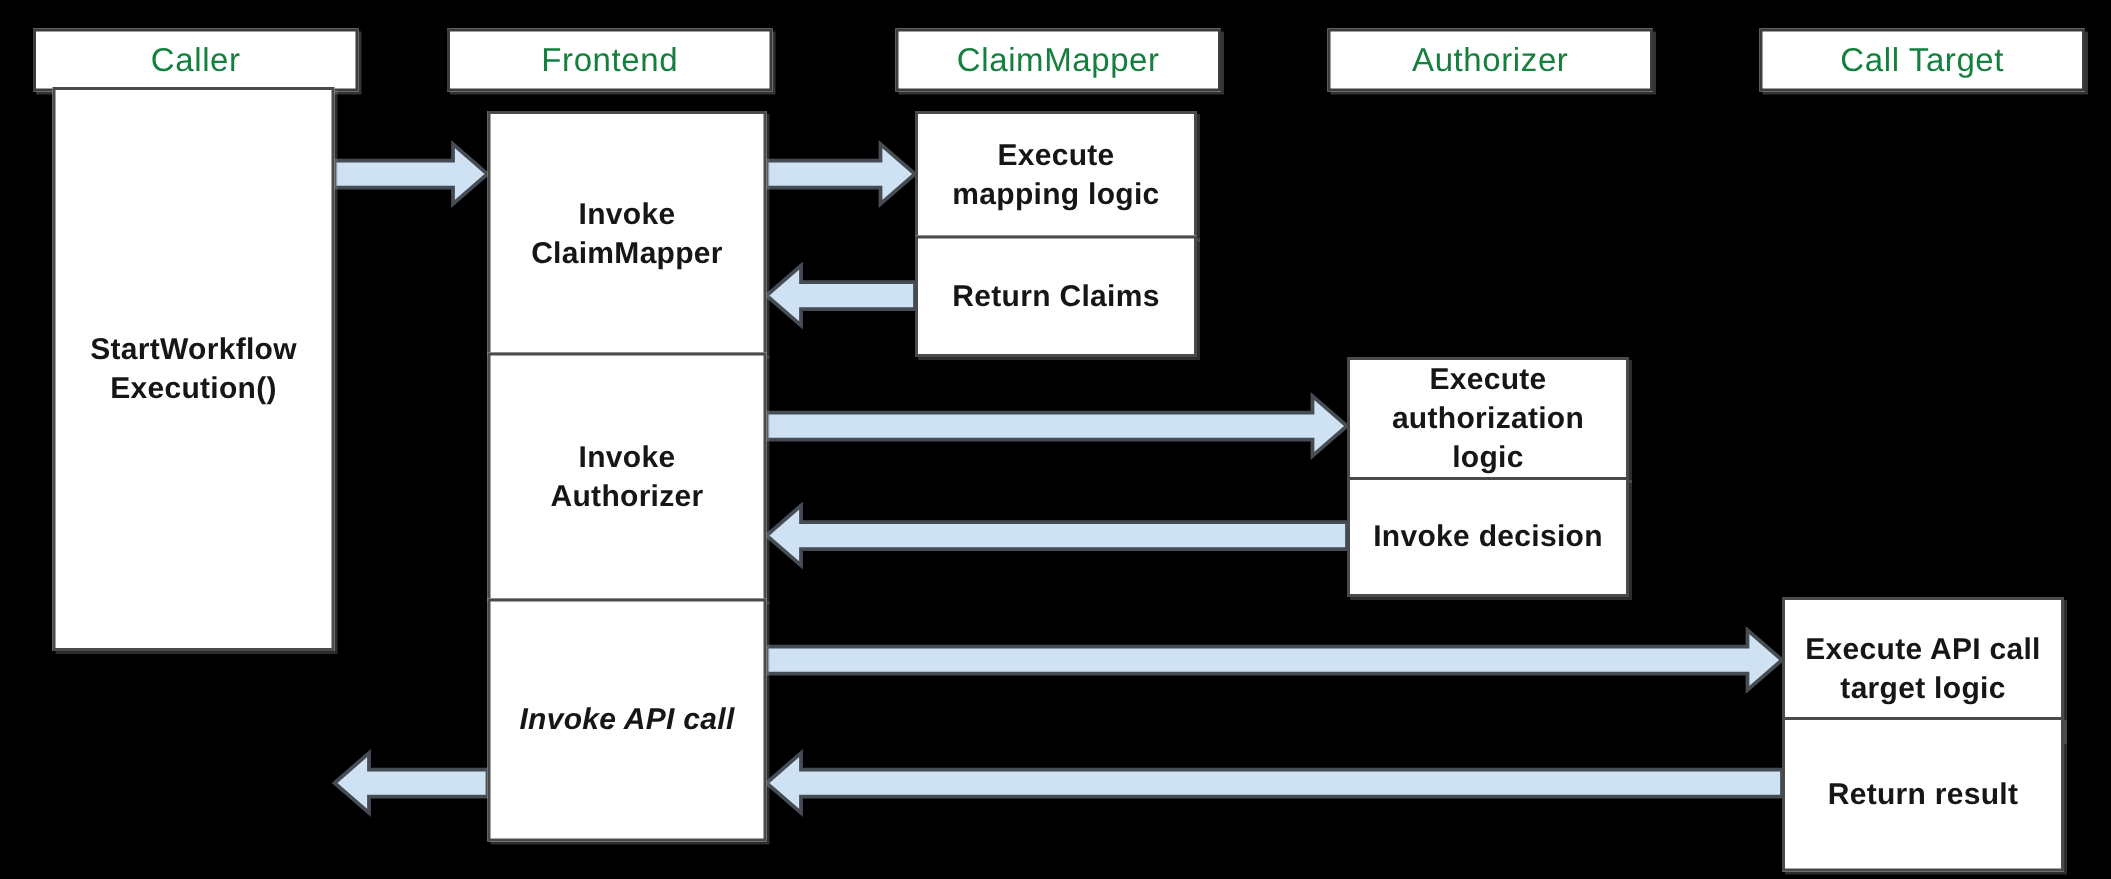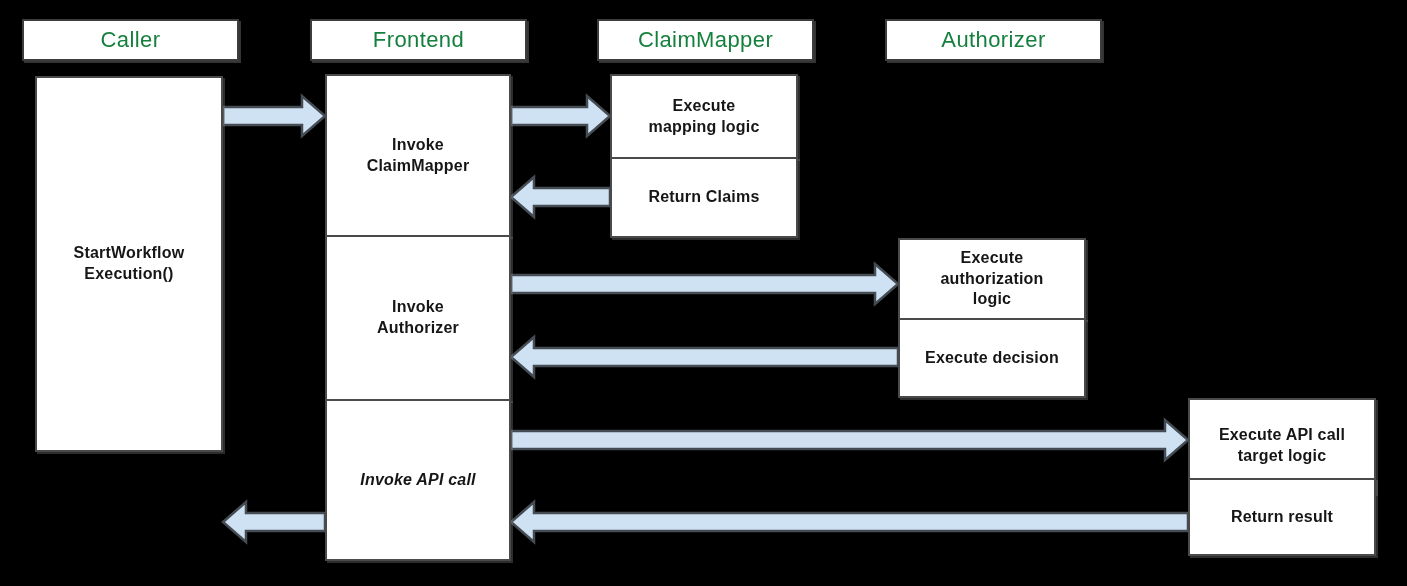--- a/index.html
+++ b/index.html
@@ -15,60 +15,63 @@
   }
   .hdr span{
     font-size:22px;font-weight:400;color:#15803d;letter-spacing:0.4px;white-space:nowrap;
   }
   .box{
     position:absolute;box-sizing:border-box;background:#fff;border:2px solid #4a4a4a;
     box-shadow:2px 2px 0 rgba(130,130,130,0.35);
     display:flex;align-items:center;justify-content:center;text-align:center;
   }
   .box span{
-    font-size:16px;font-weight:700;color:#161616;line-height:1.3;
+    font-size:20px;font-weight:700;color:#161616;line-height:1.3;
     white-space:pre-line;letter-spacing:0.2px;
   }
   svg.arrow-layer{position:absolute;left:0;top:0;pointer-events:none;}
 
   
   .hdr-caller{left:22px;}
-  .hdr-frontend{left:310px;}
+  .hdr-frontend{left:298px;}
   .hdr-claimmapper{left:597px;}
   .hdr-authorizer{left:885px;}
   .hdr-calltarget{left:1173px;}
 
   
-  .bx-caller       {left:35px;  top:76px;  width:188px; height:376px;}
+  .bx-caller       {left:35px;  top:58px;  width:188px; height:376px;}
   .bx-fe-1         {left:325px; top:74px;  width:186px; height:163px;}
   .bx-fe-2         {left:325px; top:235px; width:186px; height:166px;}
   .bx-fe-3         {left:325px; top:399px; width:186px; height:162px;font-style:italic;}
   .bx-cm-1         {left:610px; top:74px;  width:188px; height:85px;}
   .bx-cm-2         {left:610px; top:157px; width:188px; height:81px;}
   .bx-az-1         {left:898px; top:238px; width:188px; height:82px;}
   .bx-az-2         {left:898px; top:318px; width:188px; height:80px;}
   .bx-ct-1         {left:1188px;top:398px; width:188px; height:96px;}
-  .bx-ct-2         {left:1188px;top:478px; width:188px; height:78px;}
+  .bx-ct-2         {left:1188px;top:478px; width:188px; height:103px;}
 </style>
 </head>
 <body>
 
 <div class="stage">
 
   <div class="hdr hdr-caller">
     <span>Caller</span>
   </div>
   <div class="hdr hdr-frontend">
     <span>Frontend</span>
   </div>
   <div class="hdr hdr-claimmapper">
     <span>ClaimMapper</span>
   </div>
   <div class="hdr hdr-authorizer">
     <span>Authorizer</span>
+  </div>
+  <div class="hdr hdr-calltarget">
+    <span>Call Target</span>
   </div>
 
   <svg class="arrow-layer" id="arrow-layer" width="1407" height="586" viewBox="0 0 1407 586">
       <polygon points="223,107 302,107 302,96 325,116 302,136 302,125 223,125" fill="#cfe2f3" stroke="#454c54" stroke-width="2.5"></polygon>
       <polygon points="511,107 587,107 587,96 610,116 587,136 587,125 511,125" fill="#cfe2f3" stroke="#454c54" stroke-width="2.5"></polygon>
       <polygon points="610,188 534,188 534,177 511,197 534,217 534,206 610,206" fill="#cfe2f3" stroke="#454c54" stroke-width="2.5"></polygon>
       <polygon points="511,275 875,275 875,264 898,284 875,304 875,293 511,293" fill="#cfe2f3" stroke="#454c54" stroke-width="2.5"></polygon>
       <polygon points="898,348 534,348 534,337 511,357 534,377 534,366 898,366" fill="#cfe2f3" stroke="#454c54" stroke-width="2.5"></polygon>
       <polygon points="511,431 1165,431 1165,420 1188,440 1165,460 1165,449 511,449" fill="#cfe2f3" stroke="#454c54" stroke-width="2.5"></polygon>
       <polygon points="1188,513 534,513 534,502 511,522 534,542 534,531 1188,531" fill="#cfe2f3" stroke="#454c54" stroke-width="2.5"></polygon>
@@ -99,21 +102,21 @@
   <div class="box bx-cm-2">
     <span>Return Claims</span>
   </div>
 
   <div class="box bx-az-1">
     <span>Execute
 authorization
 logic</span>
   </div>
   <div class="box bx-az-2">
-    <span>Execute decision</span>
+    <span>Invoke decision</span>
   </div>
 
   <div class="box bx-ct-1">
     <span>Execute API call
 target logic</span>
   </div>
   <div class="box bx-ct-2">
     <span>Return result</span>
   </div>
 

